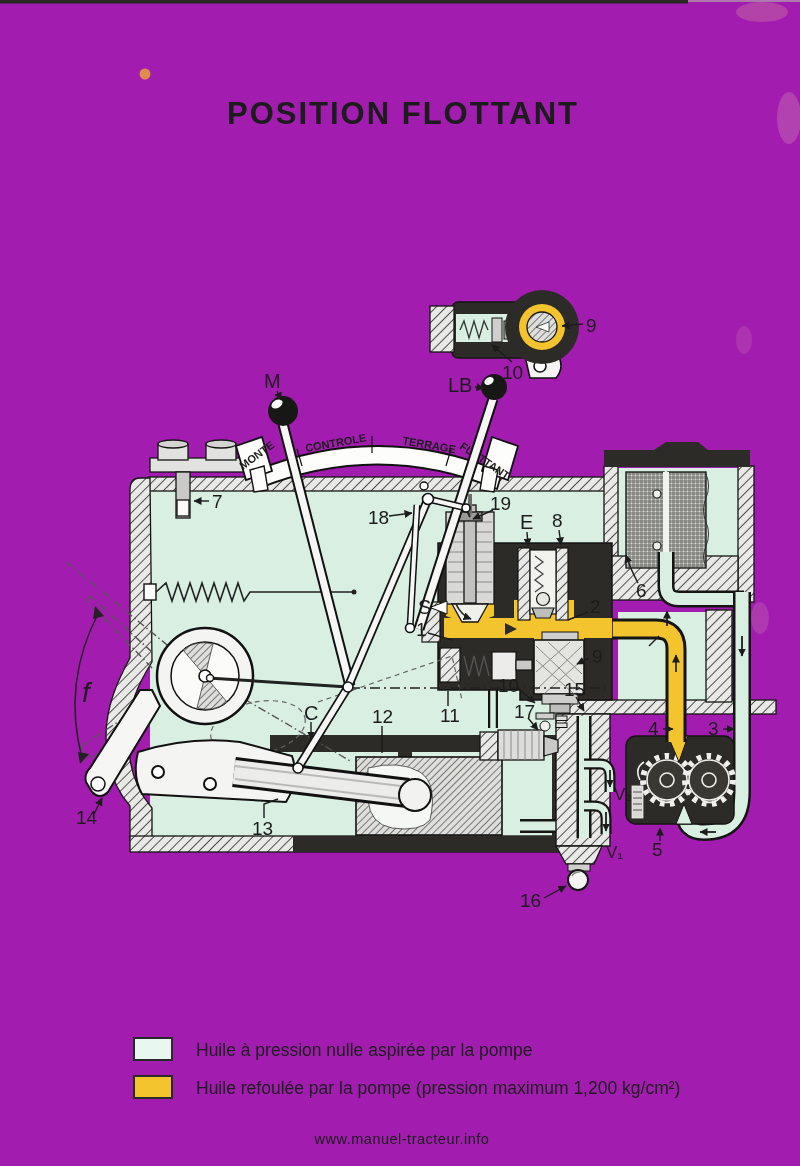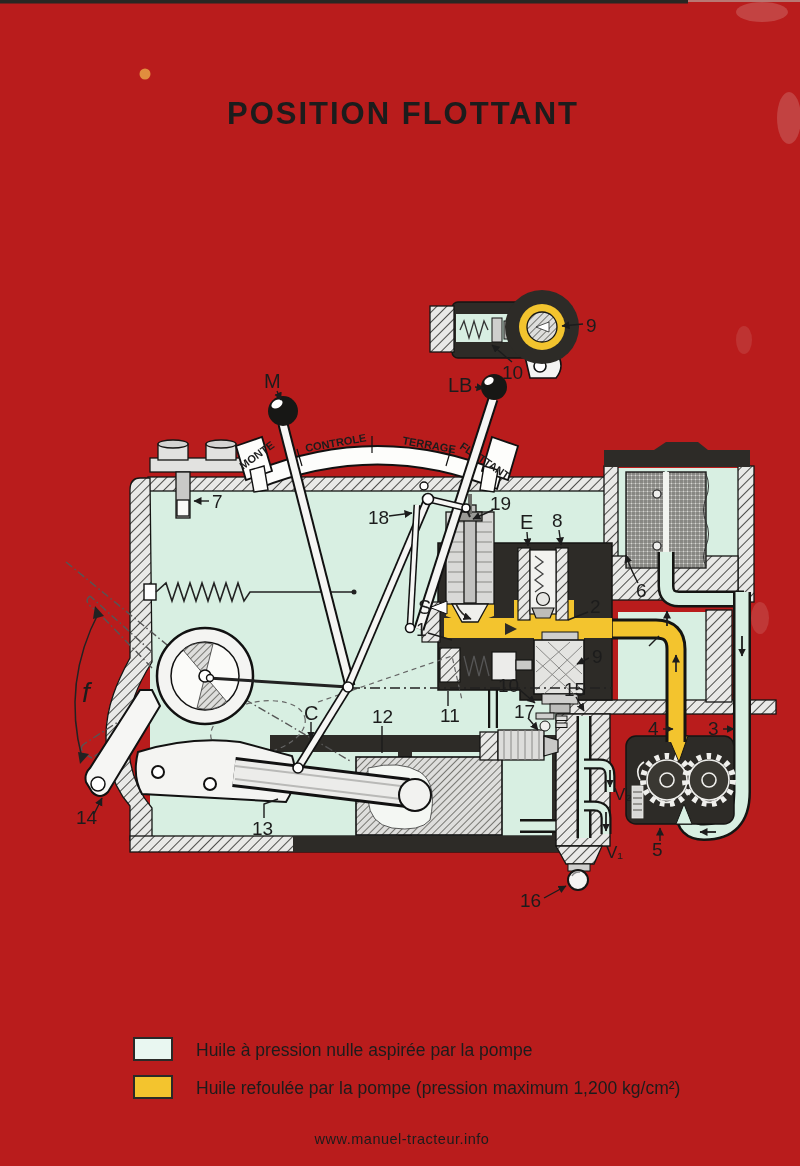--- a/index.html
+++ b/index.html
@@ -1,16 +1,16 @@
 <!DOCTYPE html>
 <html><head>
 <meta charset="utf-8">
 <style>
   html,body{margin:0;padding:0;background:#fcfbf7;}
-  .page{position:relative;width:800px;height:1166px;background:#b91c1c;overflow:hidden;
+  .page{position:relative;width:800px;height:1166px;background:#a21caf;overflow:hidden;
         font-family:"Liberation Sans",sans-serif;}
   svg{position:absolute;left:0;top:0;}
   text{font-family:"Liberation Sans",sans-serif;fill:#1c1c1c;}
 </style>
 </head>
 <body>
 
 <div class="page">
 <svg width="800" height="1166" viewBox="0 0 800 1166">
 <defs>

